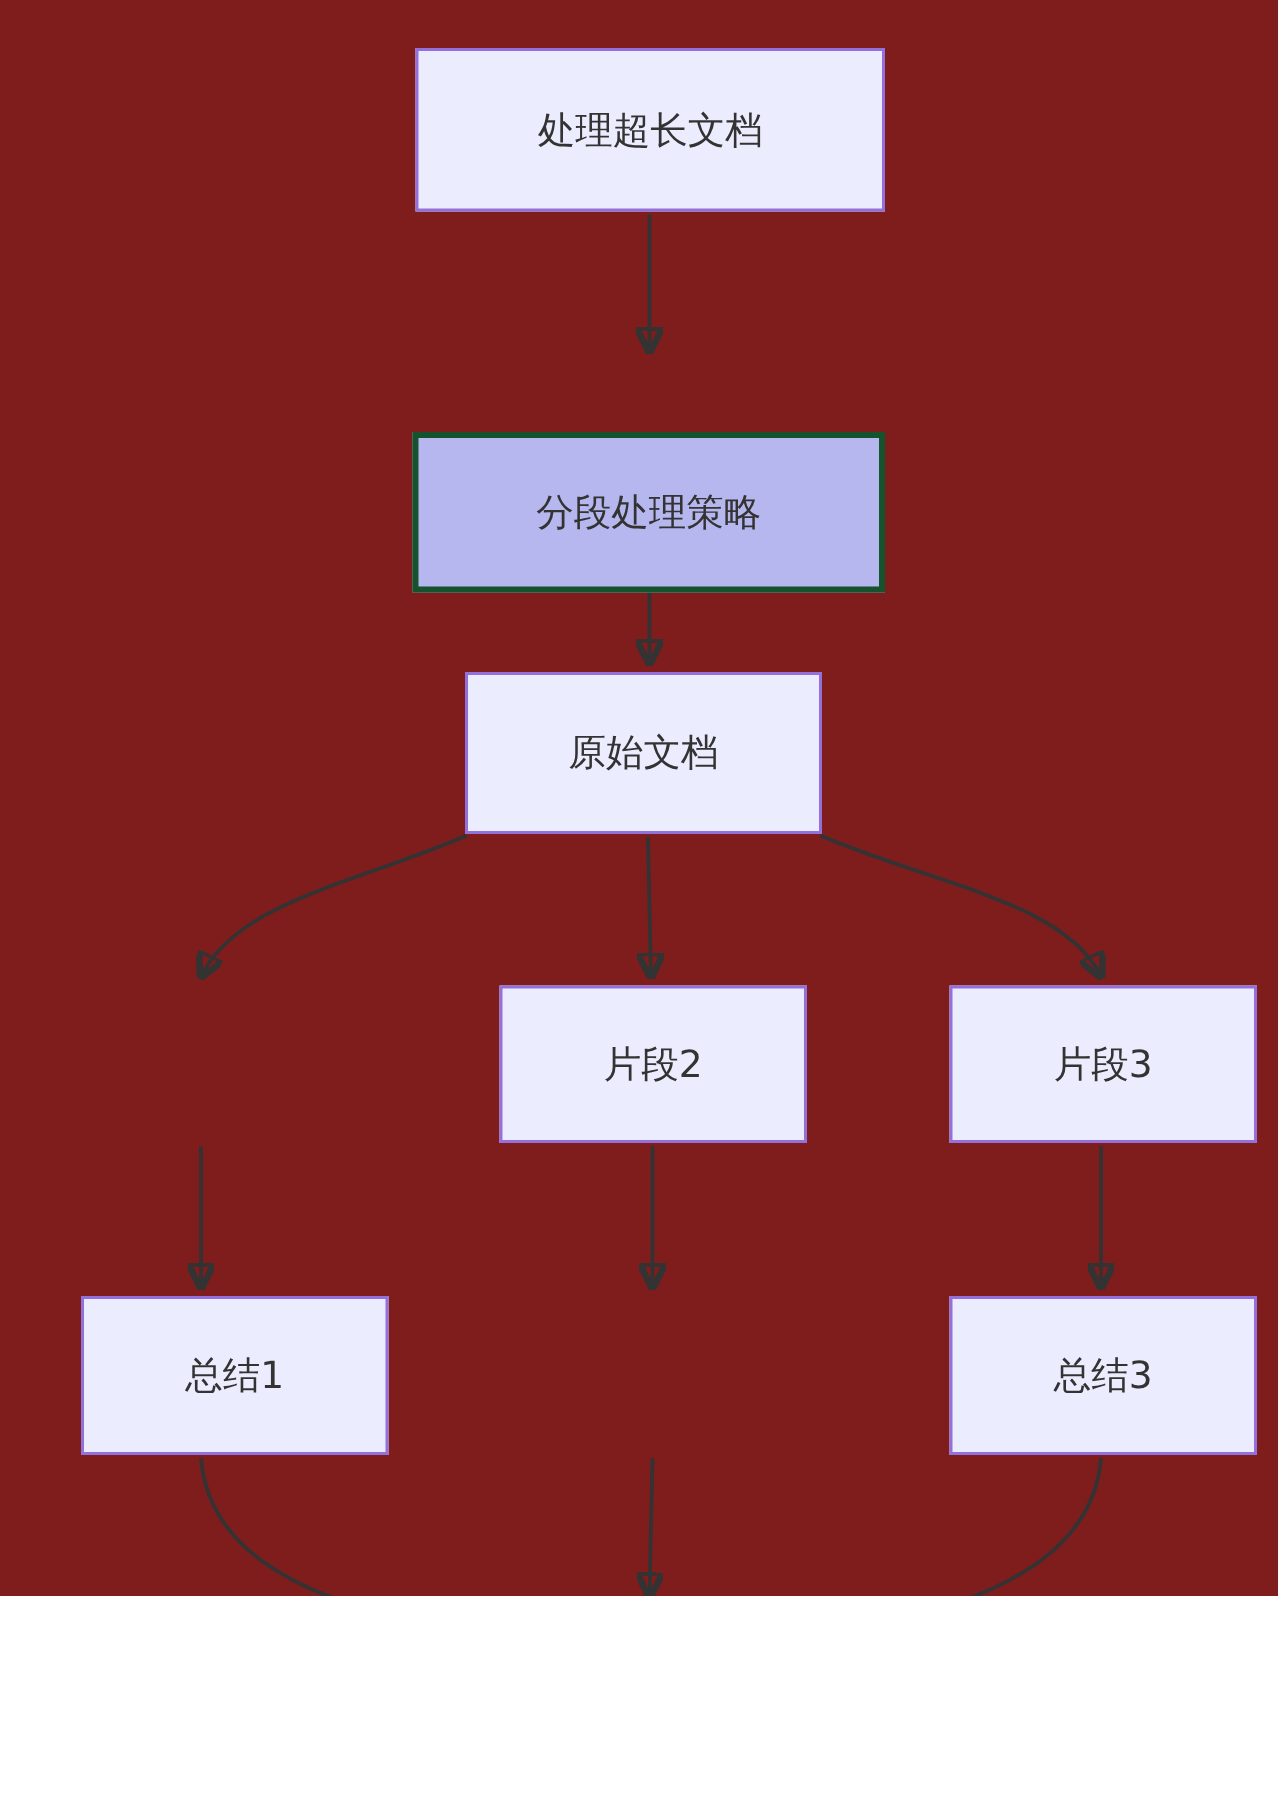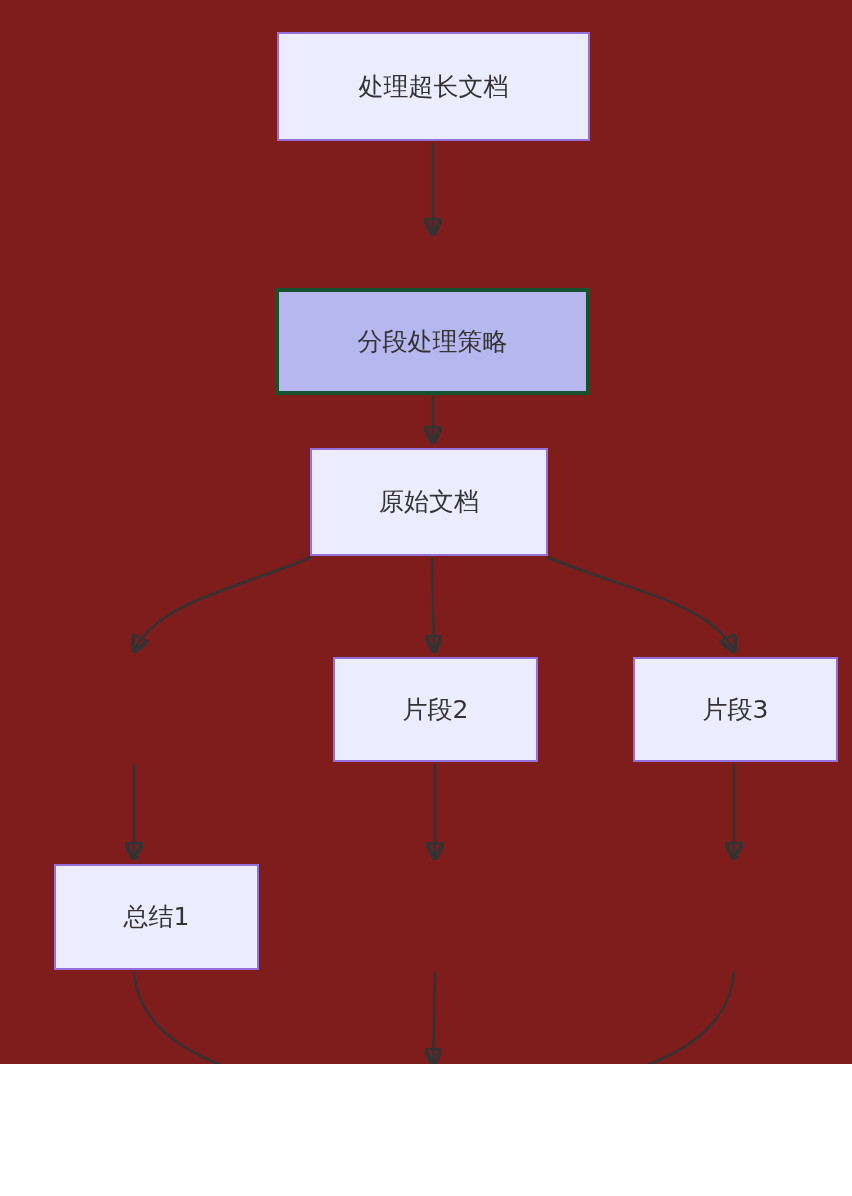--- a/index.html
+++ b/index.html
@@ -105,15 +105,18 @@
 
   <div class="node n-seg3">
     <span>片段3</span>
   </div>
 
   <div class="node n-sum1">
     <span>总结1</span>
   </div>
 
 
+  <div class="node n-sum3">
+    <span>总结3</span>
+  </div>
 
 
 </div>
 
 </body></html>

